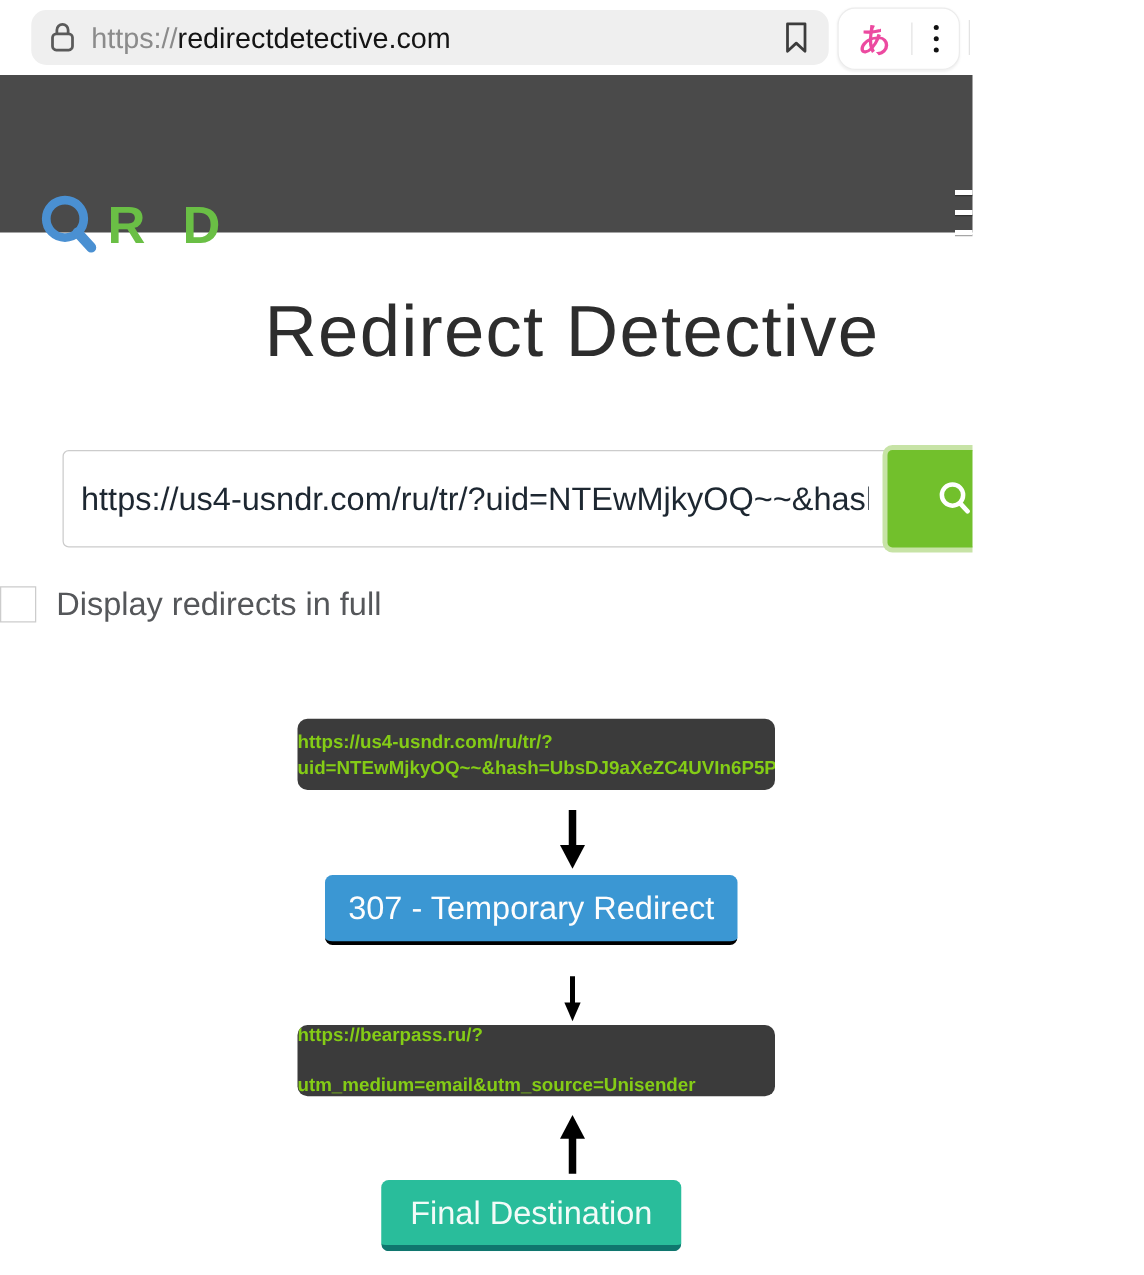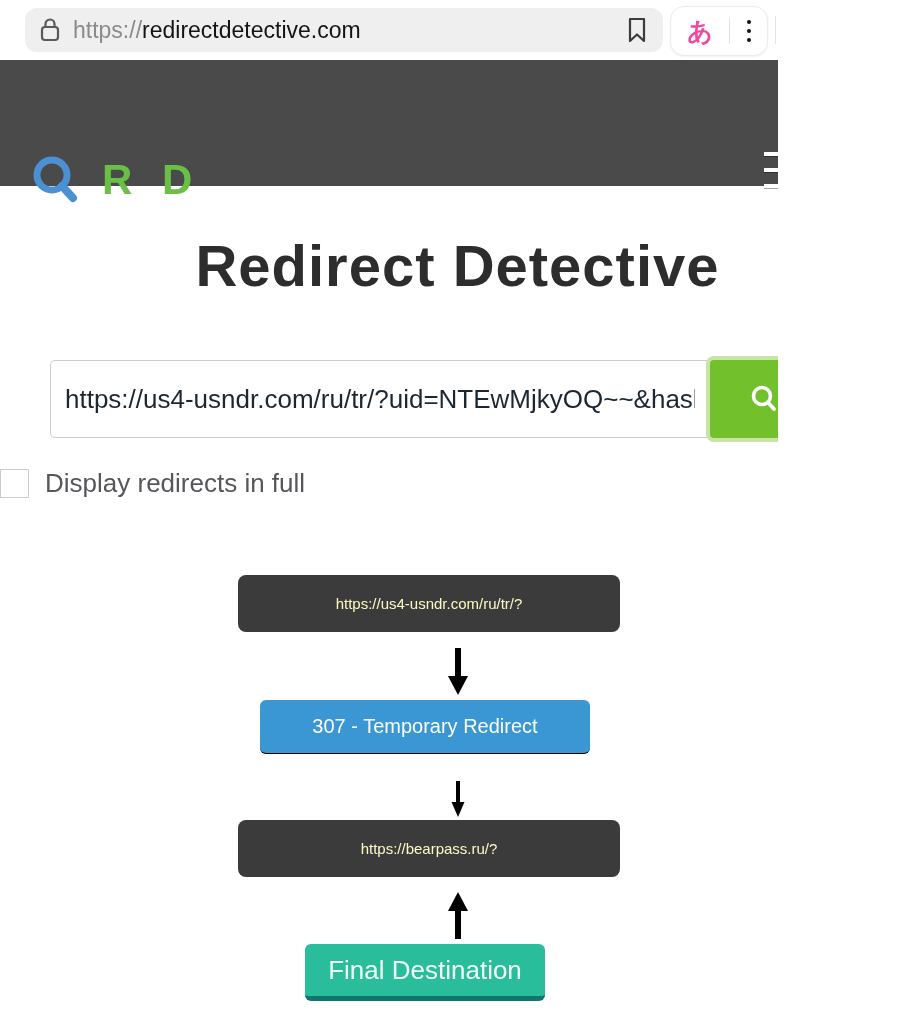--- a/index.html
+++ b/index.html
@@ -23,51 +23,51 @@
   .kebab{display:flex;flex-direction:column;gap:5px;}
   .kebab i{width:4px;height:4px;border-radius:50%;background:#111;}
   .bar-div{position:absolute;left:775px;top:16px;width:1px;height:28px;background:#e3e3e3;}
   .more-dots{position:absolute;left:796px;top:22px;width:36px;text-align:center;
              font-size:20px;letter-spacing:2px;color:#111;font-weight:700;line-height:1;}
   .key-icon{position:absolute;left:852px;top:10px;display:flex;}
 
   
   .site-header{position:absolute;left:0;top:60px;width:915px;height:126px;background:#4a4a4a;}
   .logo{position:absolute;left:30px;top:94px;display:flex;align-items:center;}
-  .logo-rd{color:#6abf45;font-size:42px;font-weight:700;letter-spacing:9px;margin-left:20px;line-height:1;}
+  .logo-rd{color:#6abf45;font-size:42px;font-weight:700;letter-spacing:9px;margin-left:4px;line-height:1;}
   .hamburger{position:absolute;left:764px;top:92px;width:58px;cursor:pointer;}
   .hamburger i{display:block;width:58px;height:4px;background:#fff;margin-bottom:12px;
                box-shadow:0 1px 0 rgba(0,0,0,.35);}
 
   
   .page-title{position:absolute;left:0;top:232px;width:915px;text-align:center;
-              font-size:58px;font-weight:700;color:#2d2d2d;letter-spacing:1px;}
+              font-size:58px;font-weight:400;color:#2d2d2d;letter-spacing:1px;}
   .search-row{position:absolute;left:50px;top:360px;width:767px;height:78px;display:flex;}
   .search-input{flex:1;height:78px;box-sizing:border-box;border:1px solid #ccc;border-radius:5px 0 0 5px;
                 font-family:"Liberation Sans","DejaVu Sans",sans-serif;
                 font-size:26px;color:#1d2731;padding:0 14px;outline:none;}
   .search-button{width:107px;height:78px;box-sizing:border-box;background:#72c02c;border:none;
                  border-radius:4px;box-shadow:0 0 0 4px #c7e3a6;cursor:pointer;
                  display:flex;align-items:center;justify-content:center;}
   .checkbox-row{position:absolute;left:0;top:468px;width:915px;display:flex;align-items:center;
                 justify-content:flex-start;gap:16px;}
   .checkbox{width:29px;height:29px;box-sizing:border-box;border:1px solid #ccc;background:#fff;
             appearance:none;-webkit-appearance:none;margin:0;cursor:pointer;}
   .checkbox-label{font-size:26px;color:#55575a;}
 
   
   .chain{position:absolute;left:0;top:0;width:915px;}
   .url-box{position:absolute;left:238px;width:382px;height:57px;background:#3b3b3b;border-radius:8px;
-           color:#fef9c3;display:flex;flex-direction:column;align-items:center;justify-content:center;
-           overflow:hidden;}
+           color:#84cc16;display:flex;flex-direction:column;justify-content:center;
+           overflow:hidden;font-weight:bold;}
   .url-line{font-size:15px;line-height:21px;white-space:nowrap;}
   .arrow{position:absolute;left:0;width:915px;display:flex;justify-content:center;}
   .status-box{position:absolute;left:260px;top:700px;width:330px;height:53px;background:#3b97d3;
-              border-radius:6px;border-bottom:1px solid #000000;color:#fdfdfd;
-              display:flex;align-items:center;justify-content:center;font-size:20px;}
+              border-radius:6px;border-bottom:3px solid #000000;color:#fdfdfd;
+              display:flex;align-items:center;justify-content:center;font-size:26px;}
   .final-box{position:absolute;left:305px;top:944px;width:240px;height:52px;background:#29bd9b;
              border-radius:6px;border-bottom:5px solid #0f766e;color:#f2fbf8;
              display:flex;align-items:center;justify-content:center;font-size:26px;}
 </style>
 </head>
 <body>
 
 <div class="screen">
 
   <div class="browser-bar">
@@ -135,20 +135,21 @@
 
   <div class="checkbox-row">
     <input type="checkbox" class="checkbox" style="">
     <span class="checkbox-label">Display redirects in full</span>
   </div>
 
   <div class="chain">
 
     <div class="url-box" style="top:575px;">
       <span class="url-line">https://us4-usndr.com/ru/tr/?</span>
+      <span class="url-line">uid=NTEwMjkyOQ~~&amp;hash=UbsDJ9aXeZC4UVIn6P5P</span>
     </div>
 
     <div class="arrow" style="top:646px;">
       <svg width="26" height="50" viewBox="0 0 26 50">
         <line x1="13" y1="2" x2="13" y2="32" stroke="#000" stroke-width="6"></line>
         <polygon points="3,30 23,30 13,49" fill="#000"></polygon>
       </svg>
     </div>
 
     <div class="status-box">
@@ -157,20 +158,21 @@
 
     <div class="arrow" style="top:780px;">
       <svg width="16" height="38" viewBox="0 0 16 38">
         <line x1="8" y1="1" x2="8" y2="24" stroke="#000" stroke-width="4"></line>
         <polygon points="1.5,22 14.5,22 8,37" fill="#000"></polygon>
       </svg>
     </div>
 
     <div class="url-box" style="top:820px;gap:19px;">
       <span class="url-line">https://bearpass.ru/?</span>
+      <span class="url-line">utm_medium=email&amp;utm_source=Unisender</span>
     </div>
 
     <div class="arrow" style="top:891px;">
       <svg width="26" height="50" viewBox="0 0 26 50">
         <line x1="13" y1="48" x2="13" y2="18" stroke="#000" stroke-width="6"></line>
         <polygon points="3,20 23,20 13,1" fill="#000"></polygon>
       </svg>
     </div>
 
     <div class="final-box">

